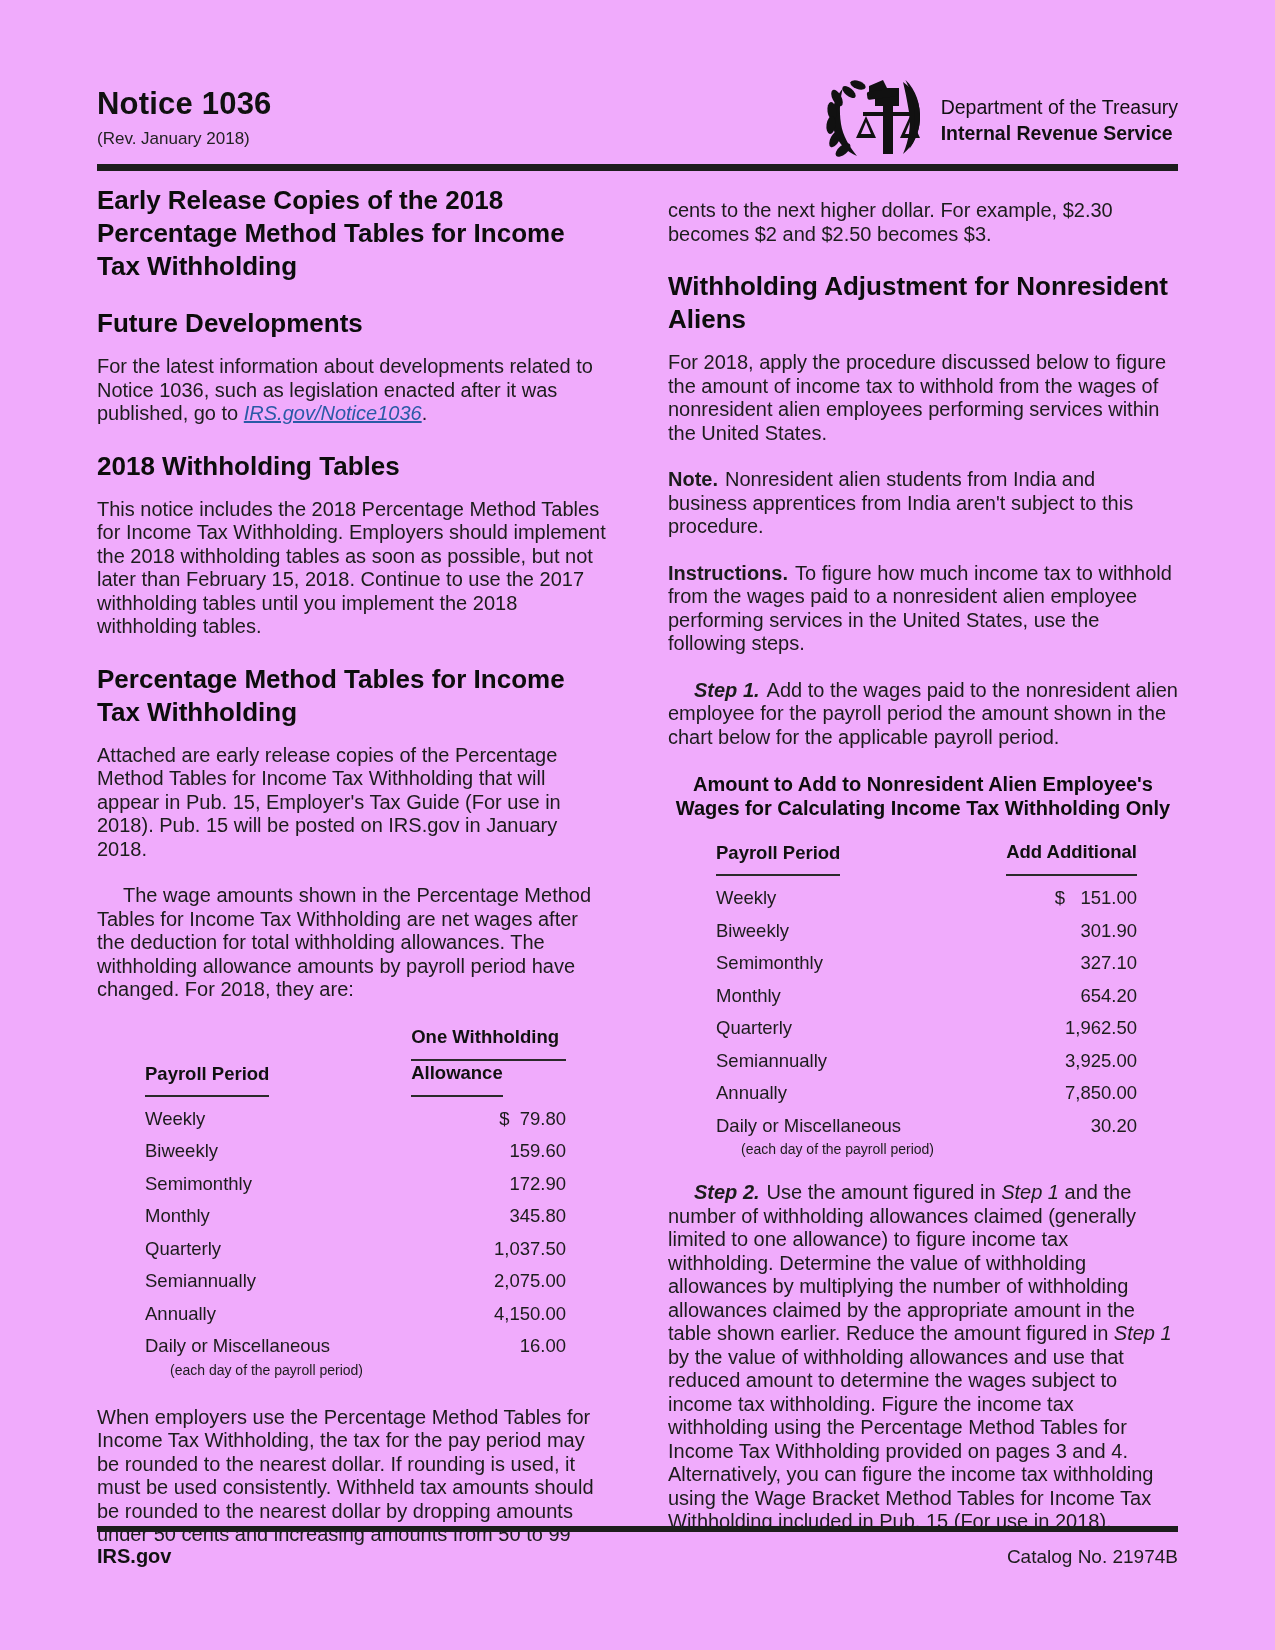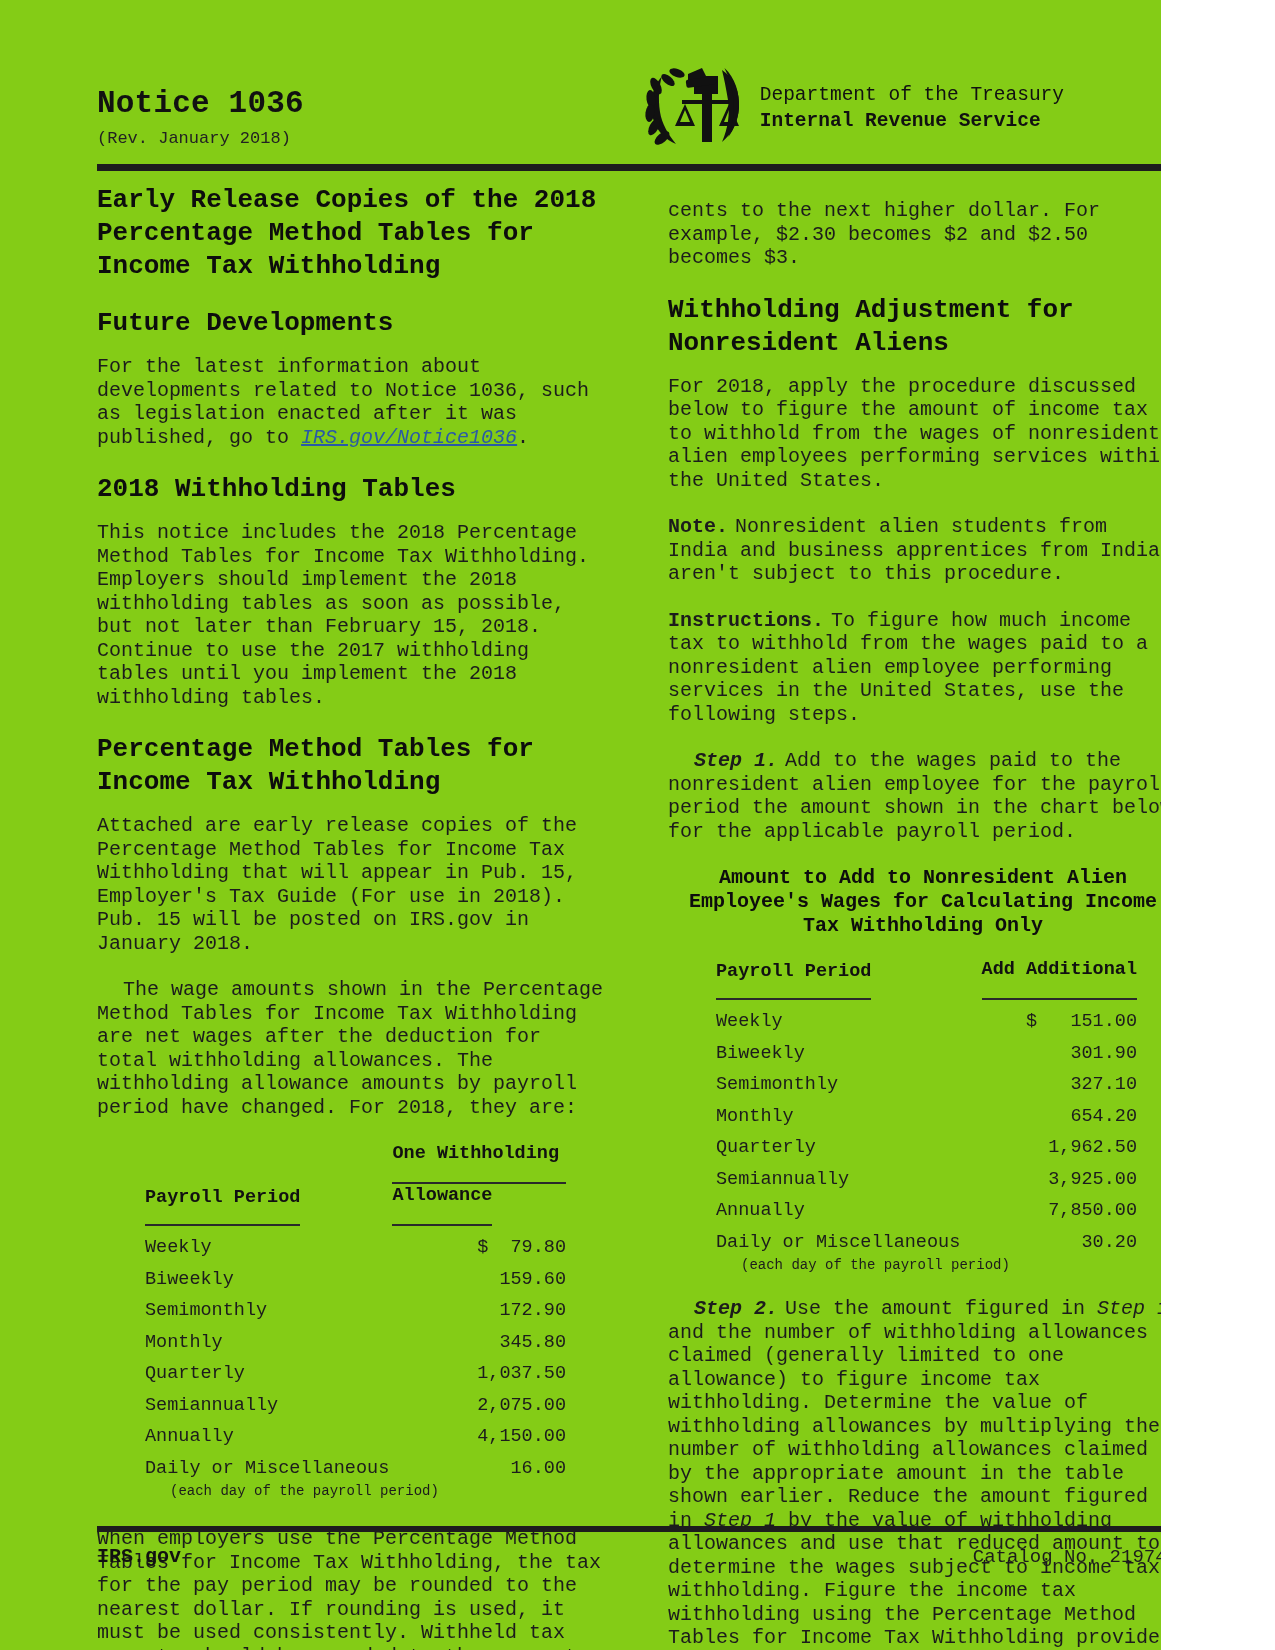--- a/index.html
+++ b/index.html
@@ -1,49 +1,49 @@
 <!DOCTYPE html>
 <html><head>
 <meta charset="utf-8">
 <style>
   * { margin:0; padding:0; box-sizing:border-box; }
   html,body { background:#ffffff; }
   .page {
     position:relative;
-    width:1161px; height:1650px;
-    background:#84cc16;
-    font-family:Liberation Mono, monospace;
+    width:1275px; height:1650px;
+    background:#f0abfc;
+    font-family:Liberation Sans, sans-serif;
     color:#1c1c1c;
     overflow:hidden;
   }
   
   .title-block { position:absolute; left:97px; top:86px; }
   .notice-title { font-size:31px; font-weight:bold; color:#111; line-height:36px; letter-spacing:.2px; }
   .revision { font-size:17px; color:#222; margin-top:7px; }
-  .agency-block { position:absolute; right:97px; top:64px; display:flex; align-items:center; gap:14px; }
+  .agency-block { position:absolute; right:97px; top:76px; display:flex; align-items:center; gap:14px; }
   .agency-text { font-size:19.5px; color:#111; line-height:26px; }
   .agency-text .bold { font-weight:bold; }
   .logo { width:104px; height:88px; }
   .rule-top { position:absolute; left:97px; top:164px; width:1081px; height:7px; background:#1d1d1d; }
   
   .columns { position:absolute; left:97px; top:182px; width:1081px; display:flex; column-gap:61px; }
   .col { width:510px; }
   h2 { font-size:26px; line-height:33px; font-weight:bold; color:#0d0d0d; margin:24px 0 15px; }
   .col > h2:first-child { margin-top:2px; }
   p { font-size:20px; line-height:23.5px; margin:0 0 23px; }
   .indent { text-indent:26px; }
   .lead { font-weight:bold; margin-right:7px; }
   .lead-step { font-weight:bold; font-style:italic; margin-right:7px; }
   .it { font-style:italic; }
   .link { color:#2a5aa6; font-style:italic; text-decoration:underline; cursor:pointer; }
   
   .mini-table { margin:6px 0 28px 48px; width:421px; font-size:18.5px; }
   .thead { display:flex; justify-content:space-between; align-items:flex-end; margin-bottom:11px; }
   .th { font-weight:bold; color:#111; }
-  .th .u { display:inline-block; border-bottom:2.5px solid #2a2a2a; padding-bottom:16px; }
+  .th .u { display:inline-block; border-bottom:2.5px solid #2a2a2a; padding-bottom:10px; }
   .th-right { text-align:left; line-height:24px; }
   .th-right .u.wider { padding-right:7px; }
   .trow { display:flex; justify-content:space-between; align-items:flex-start; margin-bottom:10.5px; }
   .trow .amount { white-space:pre; }
   .sub-note { font-size:14px; margin:-6px 0 10.5px 25px; }
   .chart-title { font-size:20px; line-height:24px; font-weight:bold; color:#0d0d0d; text-align:center; margin:17px 4px 20px; }
   
   .rule-bottom { position:absolute; left:97px; top:1526px; width:1081px; height:6px; background:#1d1d1d; }
   .footer { position:absolute; left:97px; top:1545px; width:1081px; display:flex; justify-content:space-between; align-items:baseline; }
   .footer-left { font-size:20px; font-weight:bold; color:#111; }

